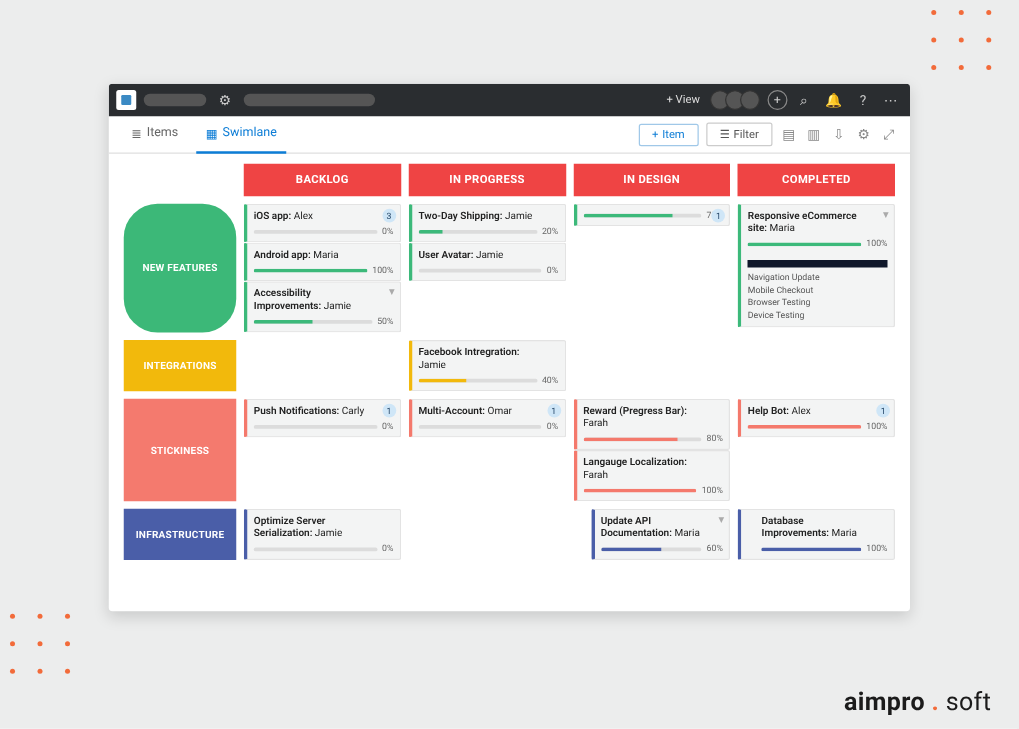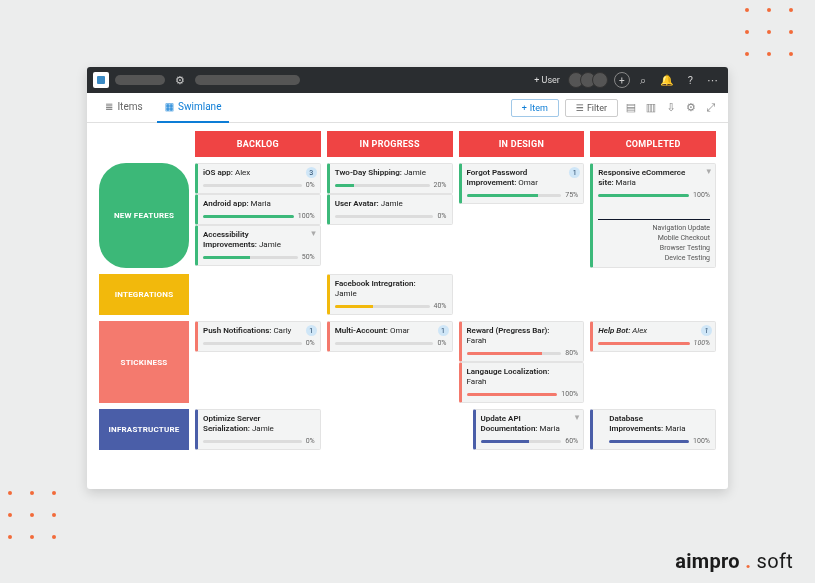--- a/index.html
+++ b/index.html
@@ -38,21 +38,21 @@
 .celllist { display:flex; flex-direction:column; gap:0; }
 .card { border:1px solid #e3e3e3; background:#f3f4f4; border-left:3px solid #888; border-radius:2px; padding:4px 5px; position:relative; }
 .card .title { font-size:8px; color:#222; line-height:1.25; margin-bottom:3px; padding-right:12px; }
 .card .title b { font-weight:600; }
 .card .meta { display:flex; align-items:center; gap:4px; }
 .card .bar { flex:1; height:3px; background:#dcdcdc; border-radius:2px; overflow:hidden; }
 .card .bar > span { display:block; height:100%; background:#888; }
 .card .pct { font-size:7px; color:#666; }
 .card .badge { position:absolute; top:3px; right:3px; background:#cfe6f7; color:#246; font-size:7px; width:11px; height:11px; border-radius:50%; display:flex; align-items:center; justify-content:center; }
 .card .chev { position:absolute; top:2px; right:4px; color:#aaa; font-size:9px; }
-.subtasks { font-size:7px; color:#555; margin-top:20px; border-top:1px solid #0f172a; padding-top:3px;text-align:right; }
+.subtasks { font-size:7px; color:#555; margin-top:9px; border-top:6px solid #0f172a; padding-top:3px; }
 .subtasks div { padding:1px 0; }
 .watermark { position:absolute; bottom:10px; right:22px; font-size:20px; font-weight:700; color:#1b1b1b; letter-spacing:.3px; }
 .watermark .d { color:#f26b3a; }
 .watermark .s2 { font-weight:400;text-align:center; }
 </style>
 </head>
 <body>
 
 <div class="dot-grid dot-top">
 <span></span>
@@ -78,21 +78,21 @@
 </div>
 
 <div class="app">
 
   <div class="topbar">
     <div class="logo"></div>
     <div class="pill a"></div>
     <div class="iconbtn">⚙</div>
     <div class="pill b"></div>
     <div class="spacer"></div>
-    <div class="topbtn">+ User</div>
+    <div class="topbtn">+ View</div>
     <div class="avset">
       <div class="ava"></div>
       <div class="ava"></div>
       <div class="ava"></div>
       <div class="ava plus">+</div>
     </div>
     <div class="iconbtn">⌕</div>
     <div class="iconbtn">🔔</div>
     <div class="iconbtn">?</div>
     <div class="iconbtn">⋯</div>
@@ -180,21 +180,20 @@
               <div class="meta">
                 <div class="bar">
                   <span style="width: 0%; background: rgb(60, 185, 122);"></span>
                 </div>
                 <div class="pct">0%</div>
               </div>
             </div>
           </div>
           <div class="celllist">
             <div class="card" style="border-left-color: rgb(60, 185, 122);">
-              <div class="title"><b>Forgot Password Improvement:</b> Omar</div>
               <div class="badge">1</div>
               <div class="meta">
                 <div class="bar">
                   <span style="width: 75%; background: rgb(60, 185, 122);"></span>
                 </div>
                 <div class="pct">75%</div>
               </div>
             </div>
           </div>
           <div class="celllist">
@@ -273,21 +272,21 @@
               <div class="title"><b>Langauge Localization:</b> Farah</div>
               <div class="meta">
                 <div class="bar">
                   <span style="width: 100%; background: rgb(244, 121, 108);"></span>
                 </div>
                 <div class="pct">100%</div>
               </div>
             </div>
           </div>
           <div class="celllist">
-            <div class="card" style="border-left-color: rgb(244, 121, 108); font-style: italic;">
+            <div class="card" style="border-left-color: rgb(244, 121, 108);">
               <div class="title"><b>Help Bot:</b> Alex</div>
               <div class="badge">1</div>
               <div class="meta">
                 <div class="bar">
                   <span style="width: 100%; background: rgb(244, 121, 108);"></span>
                 </div>
                 <div class="pct">100%</div>
               </div>
             </div>
           </div>

